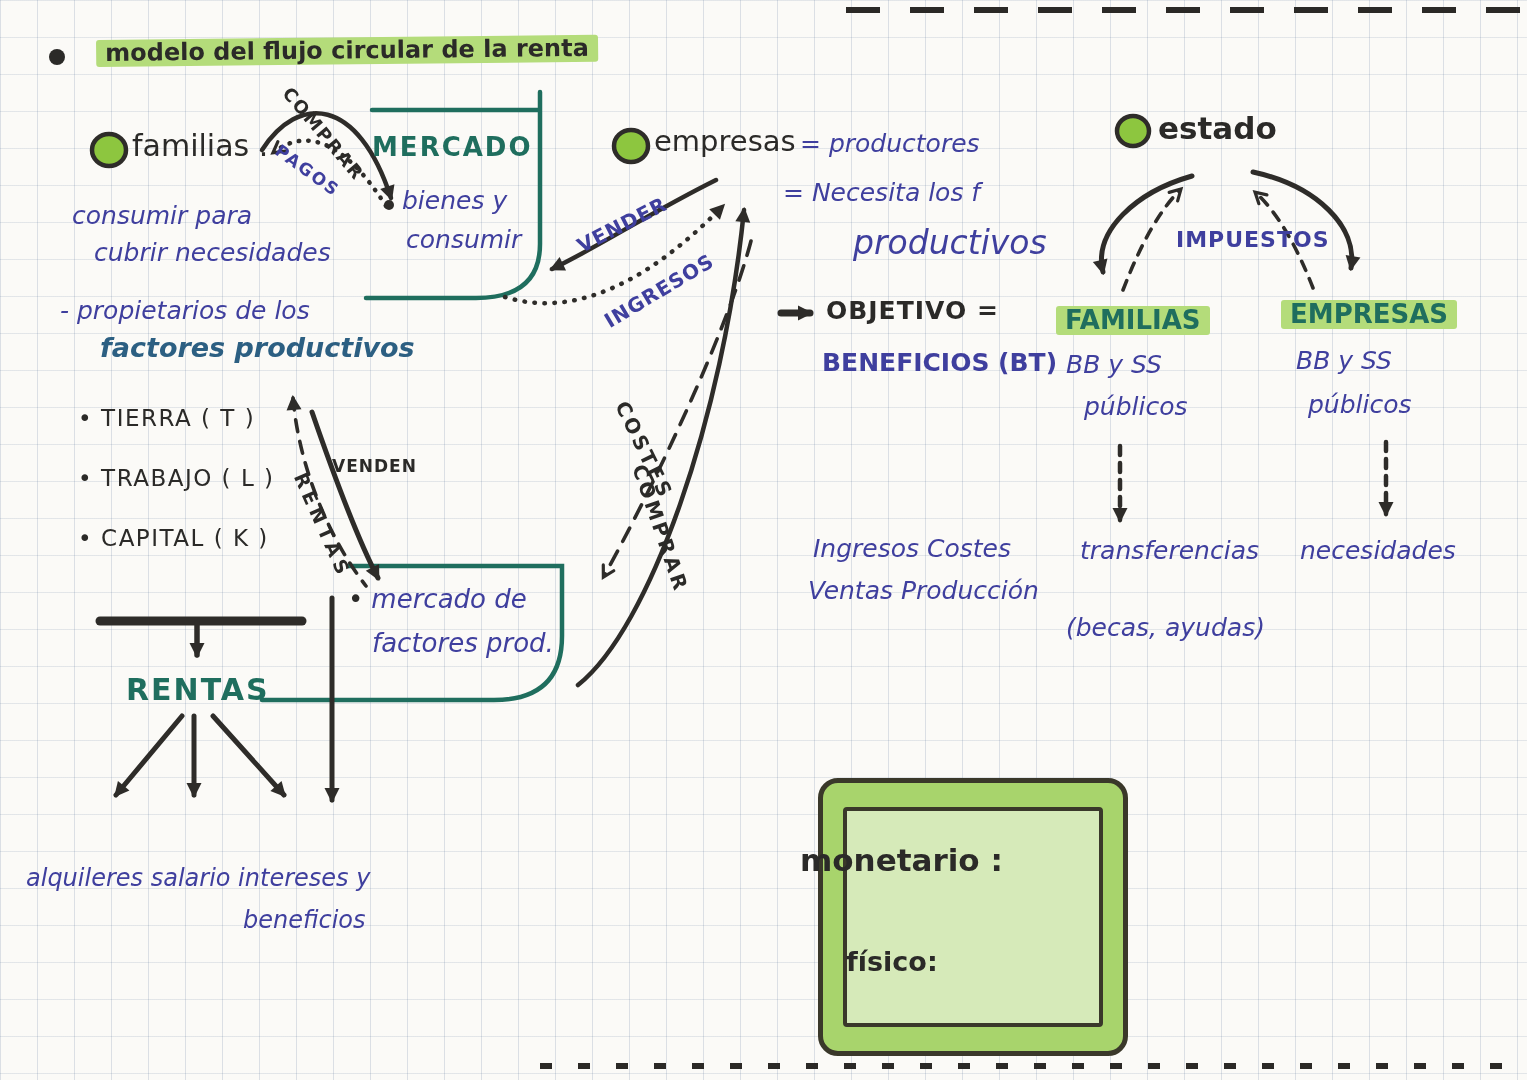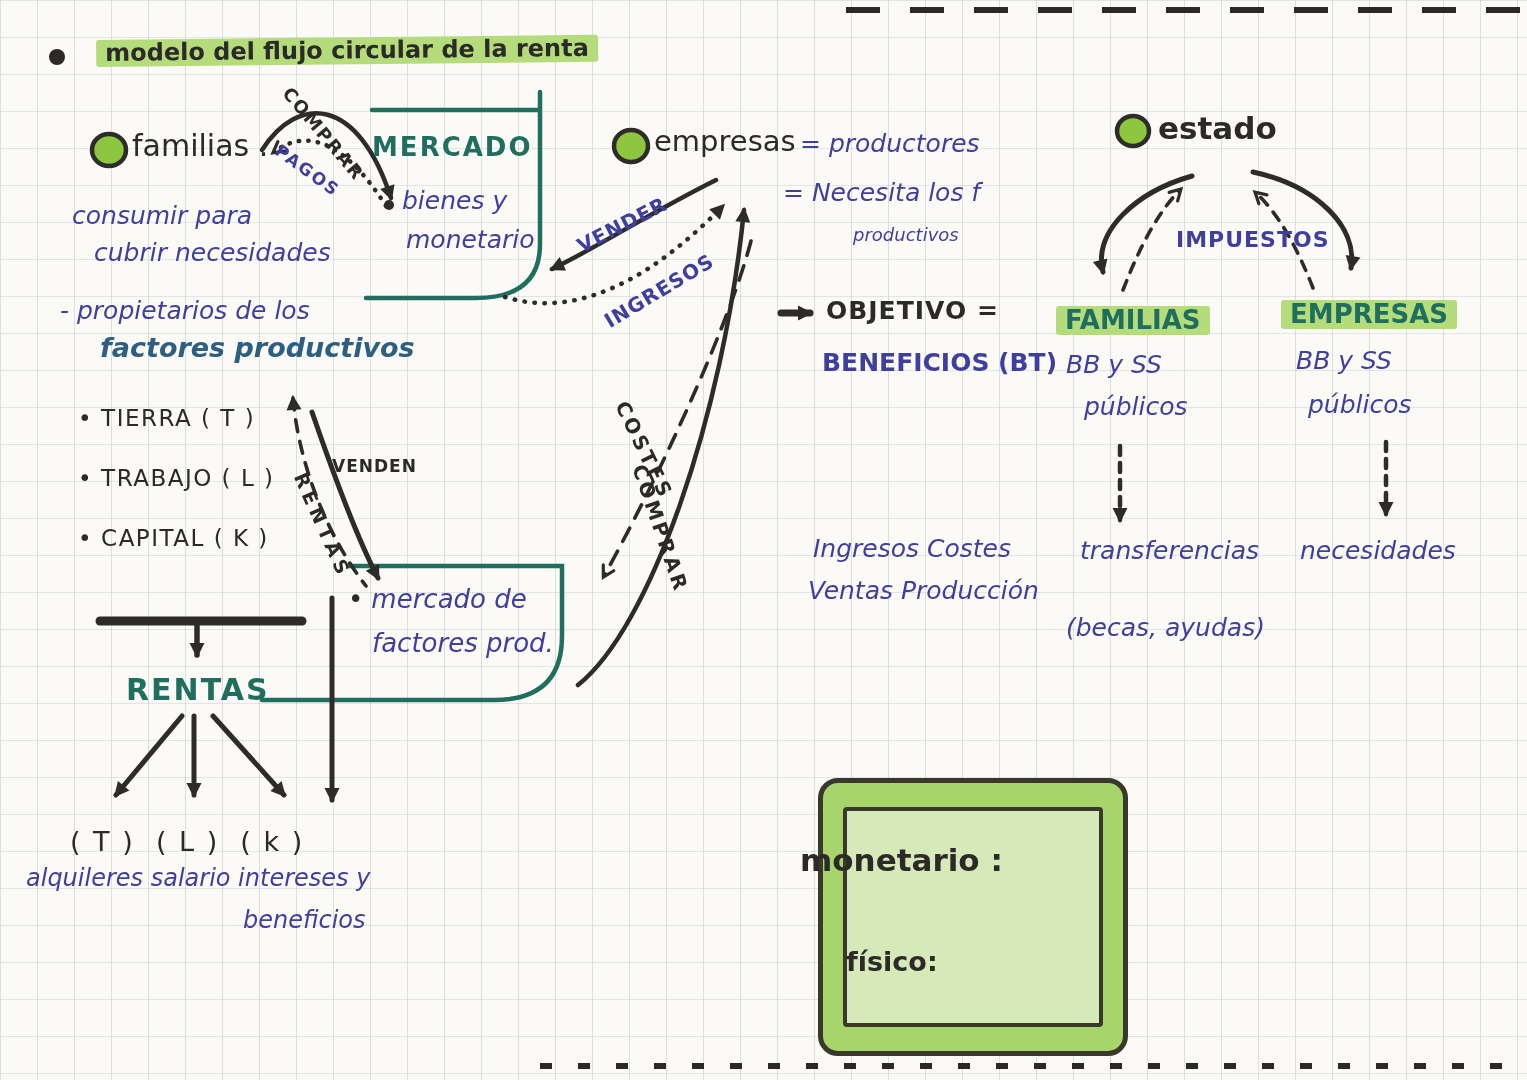--- a/index.html
+++ b/index.html
@@ -106,29 +106,29 @@
   <div class="t blue" style="left:94px;top:240px;font-size:25px;">cubrir necesidades</div>
   <div class="t blue" style="left:60px;top:298px;font-size:25px;">- propietarios de los</div>
   <div class="t" style="left:100px;top:334px;font-size:27px;font-weight:600;font-style:italic;color:#2c5f82;">factores productivos</div>
 
   <div class="t black" style="left:78px;top:406px;font-size:23px;letter-spacing:1.5px;"><span class="bullet">•</span><span>TIERRA ( T )</span></div>
   <div class="t black" style="left:78px;top:466px;font-size:23px;letter-spacing:1.5px;"><span class="bullet">•</span><span>TRABAJO ( L )</span></div>
   <div class="t black" style="left:78px;top:526px;font-size:23px;letter-spacing:1.5px;"><span class="bullet">•</span><span>CAPITAL ( K )</span></div>
 
   <div class="t teal capsb" style="left:372px;top:134px;font-size:26px;letter-spacing:2px;">MERCADO</div>
   <div class="t blue" style="left:402px;top:188px;font-size:25px;">bienes y</div>
-  <div class="t blue" style="left:406px;top:227px;font-size:25px;">monetario</div>
+  <div class="t blue" style="left:406px;top:227px;font-size:25px;">consumir</div>
 
   <div class="t black capsb" style="left:293px;top:84px;font-size:18px;letter-spacing:2px;transform:rotate(50deg);">COMPRAR</div>
   <div class="t capsb" style="left:282px;top:142px;font-size:17px;letter-spacing:2px;color:#3f3f9e;transform:rotate(36deg);">PAGOS</div>
 
   <div class="t black" style="left:654px;top:126px;font-size:29px;font-weight:500;">empresas</div>
   <div class="t blue" style="left:800px;top:131px;font-size:25px;">= productores</div>
   <div class="t blue" style="left:783px;top:180px;font-size:25px;">= Necesita los f</div>
-  <div class="t blue" style="left:853px;top:226px;font-size:18px;">productivos</div>
+  <div class="t blue" style="left:853px;top:226px;font-size:33px;">productivos</div>
 
   <div class="t capsb" style="left:574px;top:238px;font-size:20px;letter-spacing:1px;color:#3f3f9e;transform:rotate(-27deg);">VENDER</div>
   <div class="t capsb" style="left:601px;top:314px;font-size:20px;letter-spacing:1px;color:#3f3f9e;transform:rotate(-31deg);">INGRESOS</div>
   <div class="t black capsb" style="left:630px;top:398px;font-size:20px;letter-spacing:3px;transform:rotate(64deg);">COSTES</div>
   <div class="t black capsb" style="left:648px;top:462px;font-size:20px;letter-spacing:3px;transform:rotate(71deg);">COMPRAR</div>
 
   <div class="t black capsb" style="left:826px;top:298px;font-size:25px;letter-spacing:1px;">OBJETIVO =</div>
   <div class="t" style="left:822px;top:350px;font-size:25px;color:#3f3f9e;font-weight:600;">BENEFICIOS (BT)</div>
 
 
@@ -150,21 +150,20 @@
   <div class="t blue" style="left:1066px;top:582px;font-size:25px;margin-top:33px;">(becas, ayudas)</div>
   <div class="t blue" style="left:1300px;top:538px;font-size:25px;">necesidades</div>
 
   <div class="t blue" style="left:348px;top:586px;font-size:26px;"><span class="bullet">•</span><span>mercado de</span></div>
   <div class="t blue" style="left:372px;top:630px;font-size:26px;">factores prod.</div>
 
   <div class="t black capsb" style="left:332px;top:458px;font-size:17px;letter-spacing:1px;">VENDEN</div>
   <div class="t black capsb" style="left:308px;top:470px;font-size:19px;letter-spacing:5px;transform:rotate(66deg);">RENTAS</div>
 
   <div class="t teal capsb" style="left:126px;top:674px;font-size:30px;letter-spacing:2px;">RENTAS</div>
-  <div class="t black" style="left:70px;top:828px;font-size:27px;letter-spacing:2px;font-weight:500;">( T )  ( L )  ( k )</div>
   <div class="t blue" style="left:26px;top:866px;font-size:24px;">alquileres salario intereses y</div>
   <div class="t blue" style="left:243px;top:908px;font-size:24px;">beneficios</div>
 
   <div class="legend-box">
     <div class="legend-inner"></div>
   </div>
   <div class="t black" style="left:800px;top:844px;font-size:31px;font-weight:600;">monetario :</div>
   <div class="t black" style="left:846px;top:948px;font-size:27px;font-weight:600;">físico:</div>
 
 </div>

